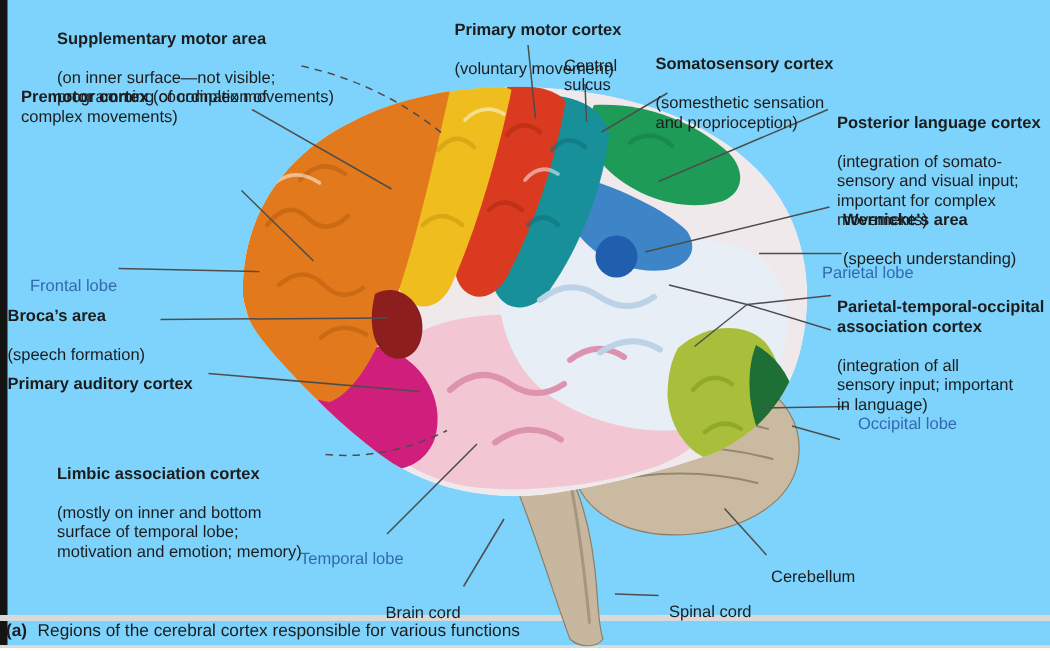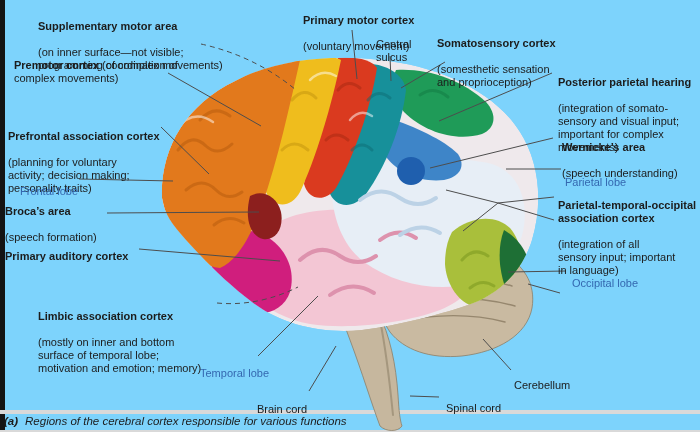--- a/index.html
+++ b/index.html
@@ -7,21 +7,21 @@
          font-family:"Liberation Sans",sans-serif;color:#1c1c1c;}
   .edgebar{position:absolute;left:0;top:0;width:5px;height:434px;background:#141414;}
   .band{position:absolute;left:0;width:700px;height:4px;background:#d9d9d9;}
   svg{position:absolute;left:0;top:0;}
   .label{position:absolute;font-size:11px;line-height:13px;white-space:pre-line;}
   .label .t{font-weight:bold;}
   .label .d{font-weight:normal;}
   .lobe{color:var(--lobe,#3468b0);}
   .leader{stroke:#4d4d4d;stroke-width:1;fill:none;}
   .leader.dash{stroke-dasharray:5,4;}
-  .caption{position:absolute;font-size:11.5px;line-height:13px;font-style:italic;}
+  .caption{position:absolute;font-size:11.5px;line-height:13px;}
   .caption .idx{font-weight:bold;margin-right:7px;}
   .sq{fill:none;stroke-linecap:round;}
 </style>
 </head>
 <body>
 
 <div id="stage">
   <div class="edgebar"></div>
   <div class="band" style="top:410px"></div>
   <div class="band" style="top:430px"></div>
@@ -116,26 +116,20 @@
   <div class="label" style="left:38px;top:7px">
     <div class="t">Supplementary motor area</div>
     <div class="d">(on inner surface—not visible;
 programming of complex movements)</div>
   </div>
 
   <div class="label" style="left:14px;top:59px;width:172px;white-space:normal">
     <span class="t">Premotor cortex</span><span class="d"> (coordination of complex movements)</span>
   </div>
 
-  <div class="label" style="left:8px;top:117px">
-    <div class="t">Prefrontal association cortex</div>
-    <div class="d">(planning for voluntary
-activity; decision making;
-personality traits)</div>
-  </div>
 
   <div class="label lobe" style="left:20px;top:172px">
     <div class="d">Frontal lobe</div>
   </div>
 
   <div class="label" style="left:5px;top:192px">
     <div class="t">Broca’s area</div>
     <div class="d">(speech formation)</div>
   </div>
 
@@ -168,33 +162,33 @@
 sulcus</div>
   </div>
 
   <div class="label" style="left:437px;top:24px">
     <div class="t">Somatosensory cortex</div>
     <div class="d">(somesthetic sensation
 and proprioception)</div>
   </div>
 
   <div class="label" style="left:558px;top:63px">
-    <div class="t">Posterior parietal hearing</div>
+    <div class="t">Posterior language cortex</div>
     <div class="d">(integration of somato-
 sensory and visual input;
 important for complex
 movements)</div>
   </div>
 
   <div class="label" style="left:562px;top:128px">
     <div class="t">Wernicke’s area</div>
     <div class="d">(speech understanding)</div>
   </div>
 
-  <div class="label lobe" style="left:565px;top:163px">
+  <div class="label lobe" style="left:548px;top:163px">
     <div class="d">Parietal lobe</div>
   </div>
 
   <div class="label" style="left:558px;top:186px">
     <div class="t">Parietal-temporal-occipital
 association cortex</div>
     <div class="d">(integration of all
 sensory input; important
 in language)</div>
   </div>

